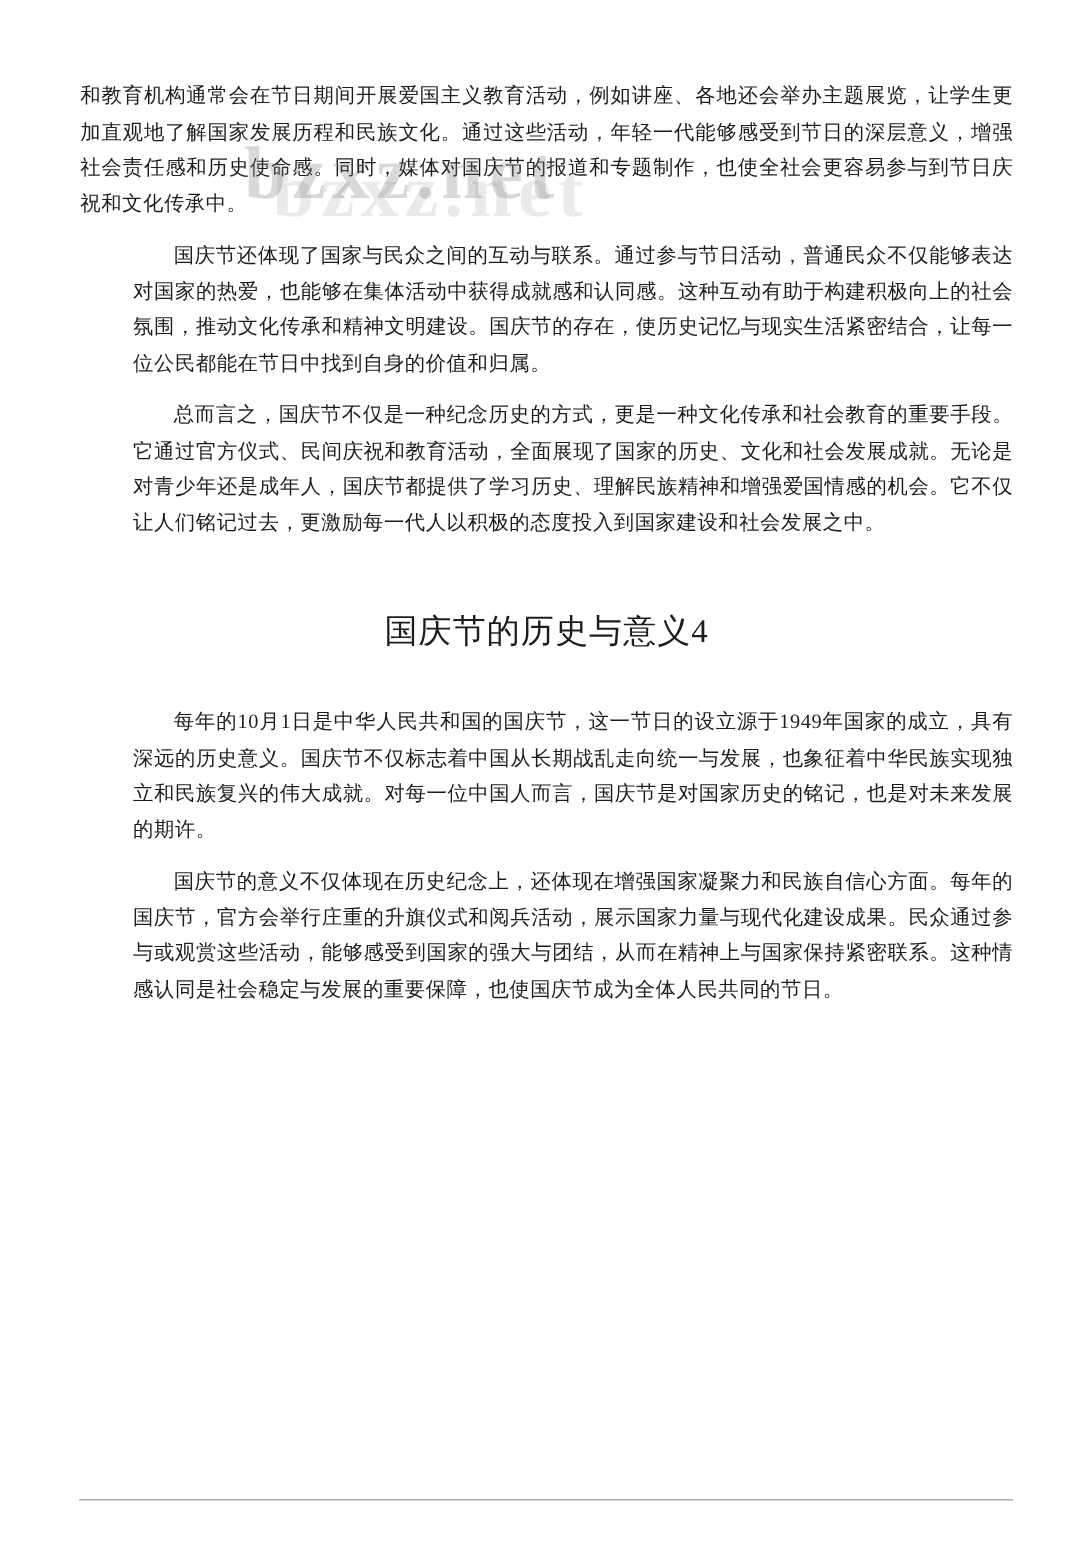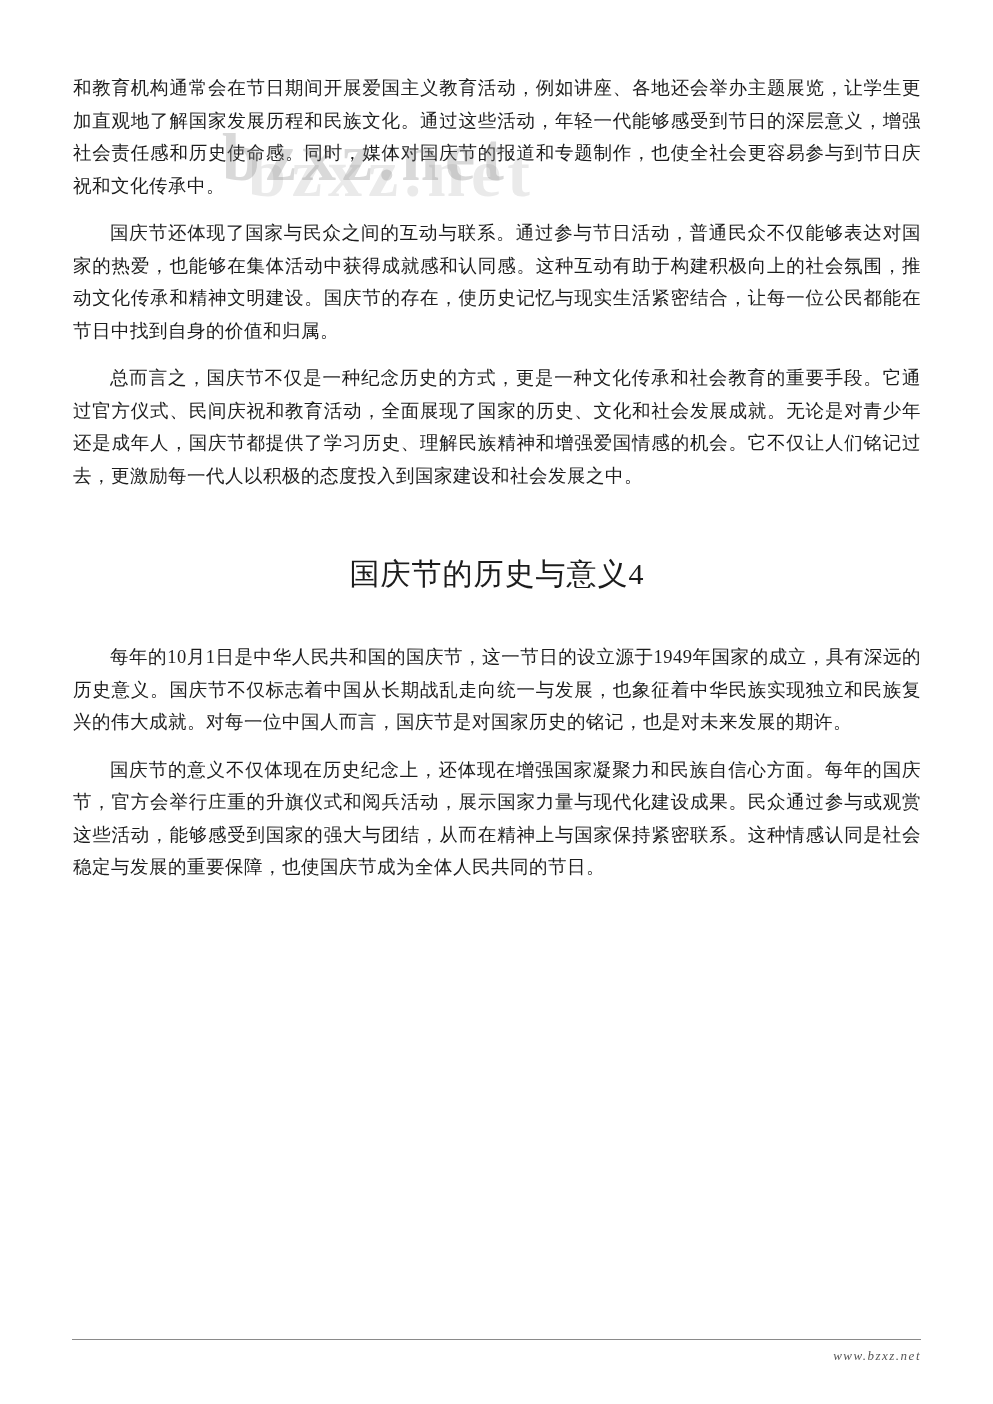--- a/index.html
+++ b/index.html
@@ -25,20 +25,21 @@
   }
   p.para {
     font-size: 18.5px;
     line-height: 32.5px;
     text-align: justify;
     margin: 0 0 15px 0;
     letter-spacing: 0.5px;
   }
   p.para.indent {
     text-indent: 2em;
+    margin-left: 48px;
   }
   h1.doc-title {
     text-align: center;
     font-size: 30px;
     font-weight: normal;
     margin: 62px 0 46px 0;
     letter-spacing: 1px;
   }
   .watermark {
     position: absolute;
@@ -92,16 +93,15 @@
 
     <div id="bottom-paragraphs">
         <p class="para indent">每年的10月1日是中华人民共和国的国庆节，这一节日的设立源于1949年国家的成立，具有深远的历史意义。国庆节不仅标志着中国从长期战乱走向统一与发展，也象征着中华民族实现独立和民族复兴的伟大成就。对每一位中国人而言，国庆节是对国家历史的铭记，也是对未来发展的期许。</p>
         <p class="para indent">国庆节的意义不仅体现在历史纪念上，还体现在增强国家凝聚力和民族自信心方面。每年的国庆节，官方会举行庄重的升旗仪式和阅兵活动，展示国家力量与现代化建设成果。民众通过参与或观赏这些活动，能够感受到国家的强大与团结，从而在精神上与国家保持紧密联系。这种情感认同是社会稳定与发展的重要保障，也使国庆节成为全体人民共同的节日。</p>
       </div>
 
   </div>
 
   <div class="footer">
     <div class="footer-line"></div>
-    <div class="footer-text">www.bzxz.net</div>
   </div>
 
 </div>
 
 </body></html>

